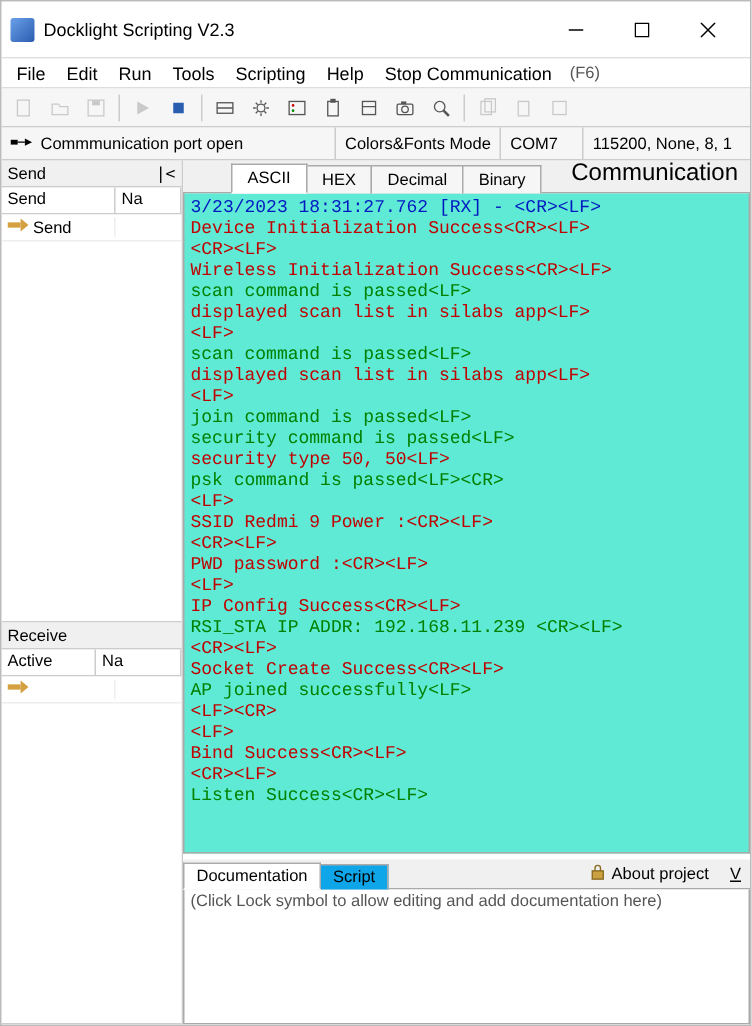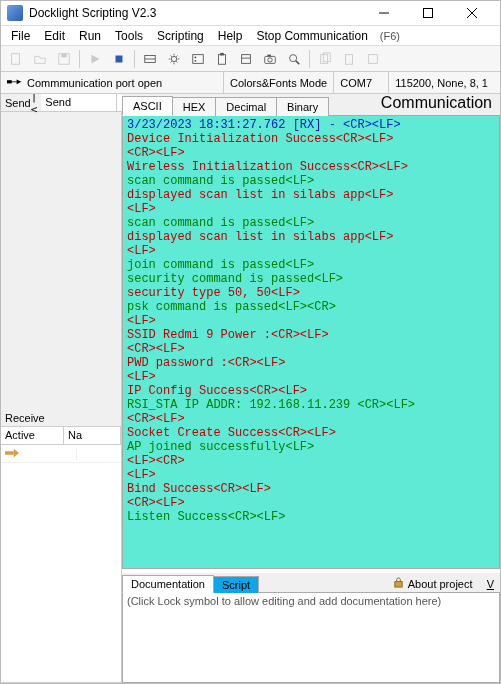--- a/index.html
+++ b/index.html
@@ -10,21 +10,21 @@
     background: #f0f0f0;
     color: #000;
     width: 501px;
     height: 684px;
     overflow: hidden;
     display: flex;
     flex-direction: column;
     border: 1px solid #bbb;
   }
   .titlebar {
-    height: 25px;
+    height: 38px;
     background: #fff;
     display: flex;
     align-items: center;
     padding: 0 6px;
     border-bottom: 1px solid #ddd;
   }
   .titlebar .icon {
     width: 16px; height: 16px;
     background: linear-gradient(135deg,#6aa0e8,#2a5db0);
     border-radius: 2px;
@@ -129,21 +129,21 @@
     height:18px;
     align-items:center;
     font-size:11px;
     border-bottom:1px solid #eee;
   }
   .leftcol .ltable-row .lcell {
     padding: 0 4px;
     display:flex; align-items:center; gap:3px;
     border-right:1px solid #eee;
   }
-  .leftcol .send-section { flex: 1.15; display:flex; flex-direction:row; }
+  .leftcol .send-section { flex: 1.15; display:flex; flex-direction:column; }
   .leftcol .recv-section { flex: 1; display:flex; flex-direction:column; }
   .rightcol {
     flex:1;
     display:flex;
     flex-direction:column;
     background:#fff;
     overflow:hidden;
   }
   .tabs {
     height: 22px;
@@ -161,20 +161,21 @@
     margin-right:-1px;
     cursor:pointer;
     position:relative;
     top:1px;
   }
   .tabs .tab.active {
     background:#fff;
     border-bottom:1px solid #fff;
     top:1px;
     z-index:2;
+    margin-left:32px;
   }
   .tabs .tabspacer { flex:1; }
   .tabs .tabright { padding:3px 8px; font-size:16px; }
   .console {
     flex:1;
     background:#5eead4;
     border:1px solid #aaa;
     border-top:none;
     margin: 0 0 4px 0;
     padding: 2px 4px;

